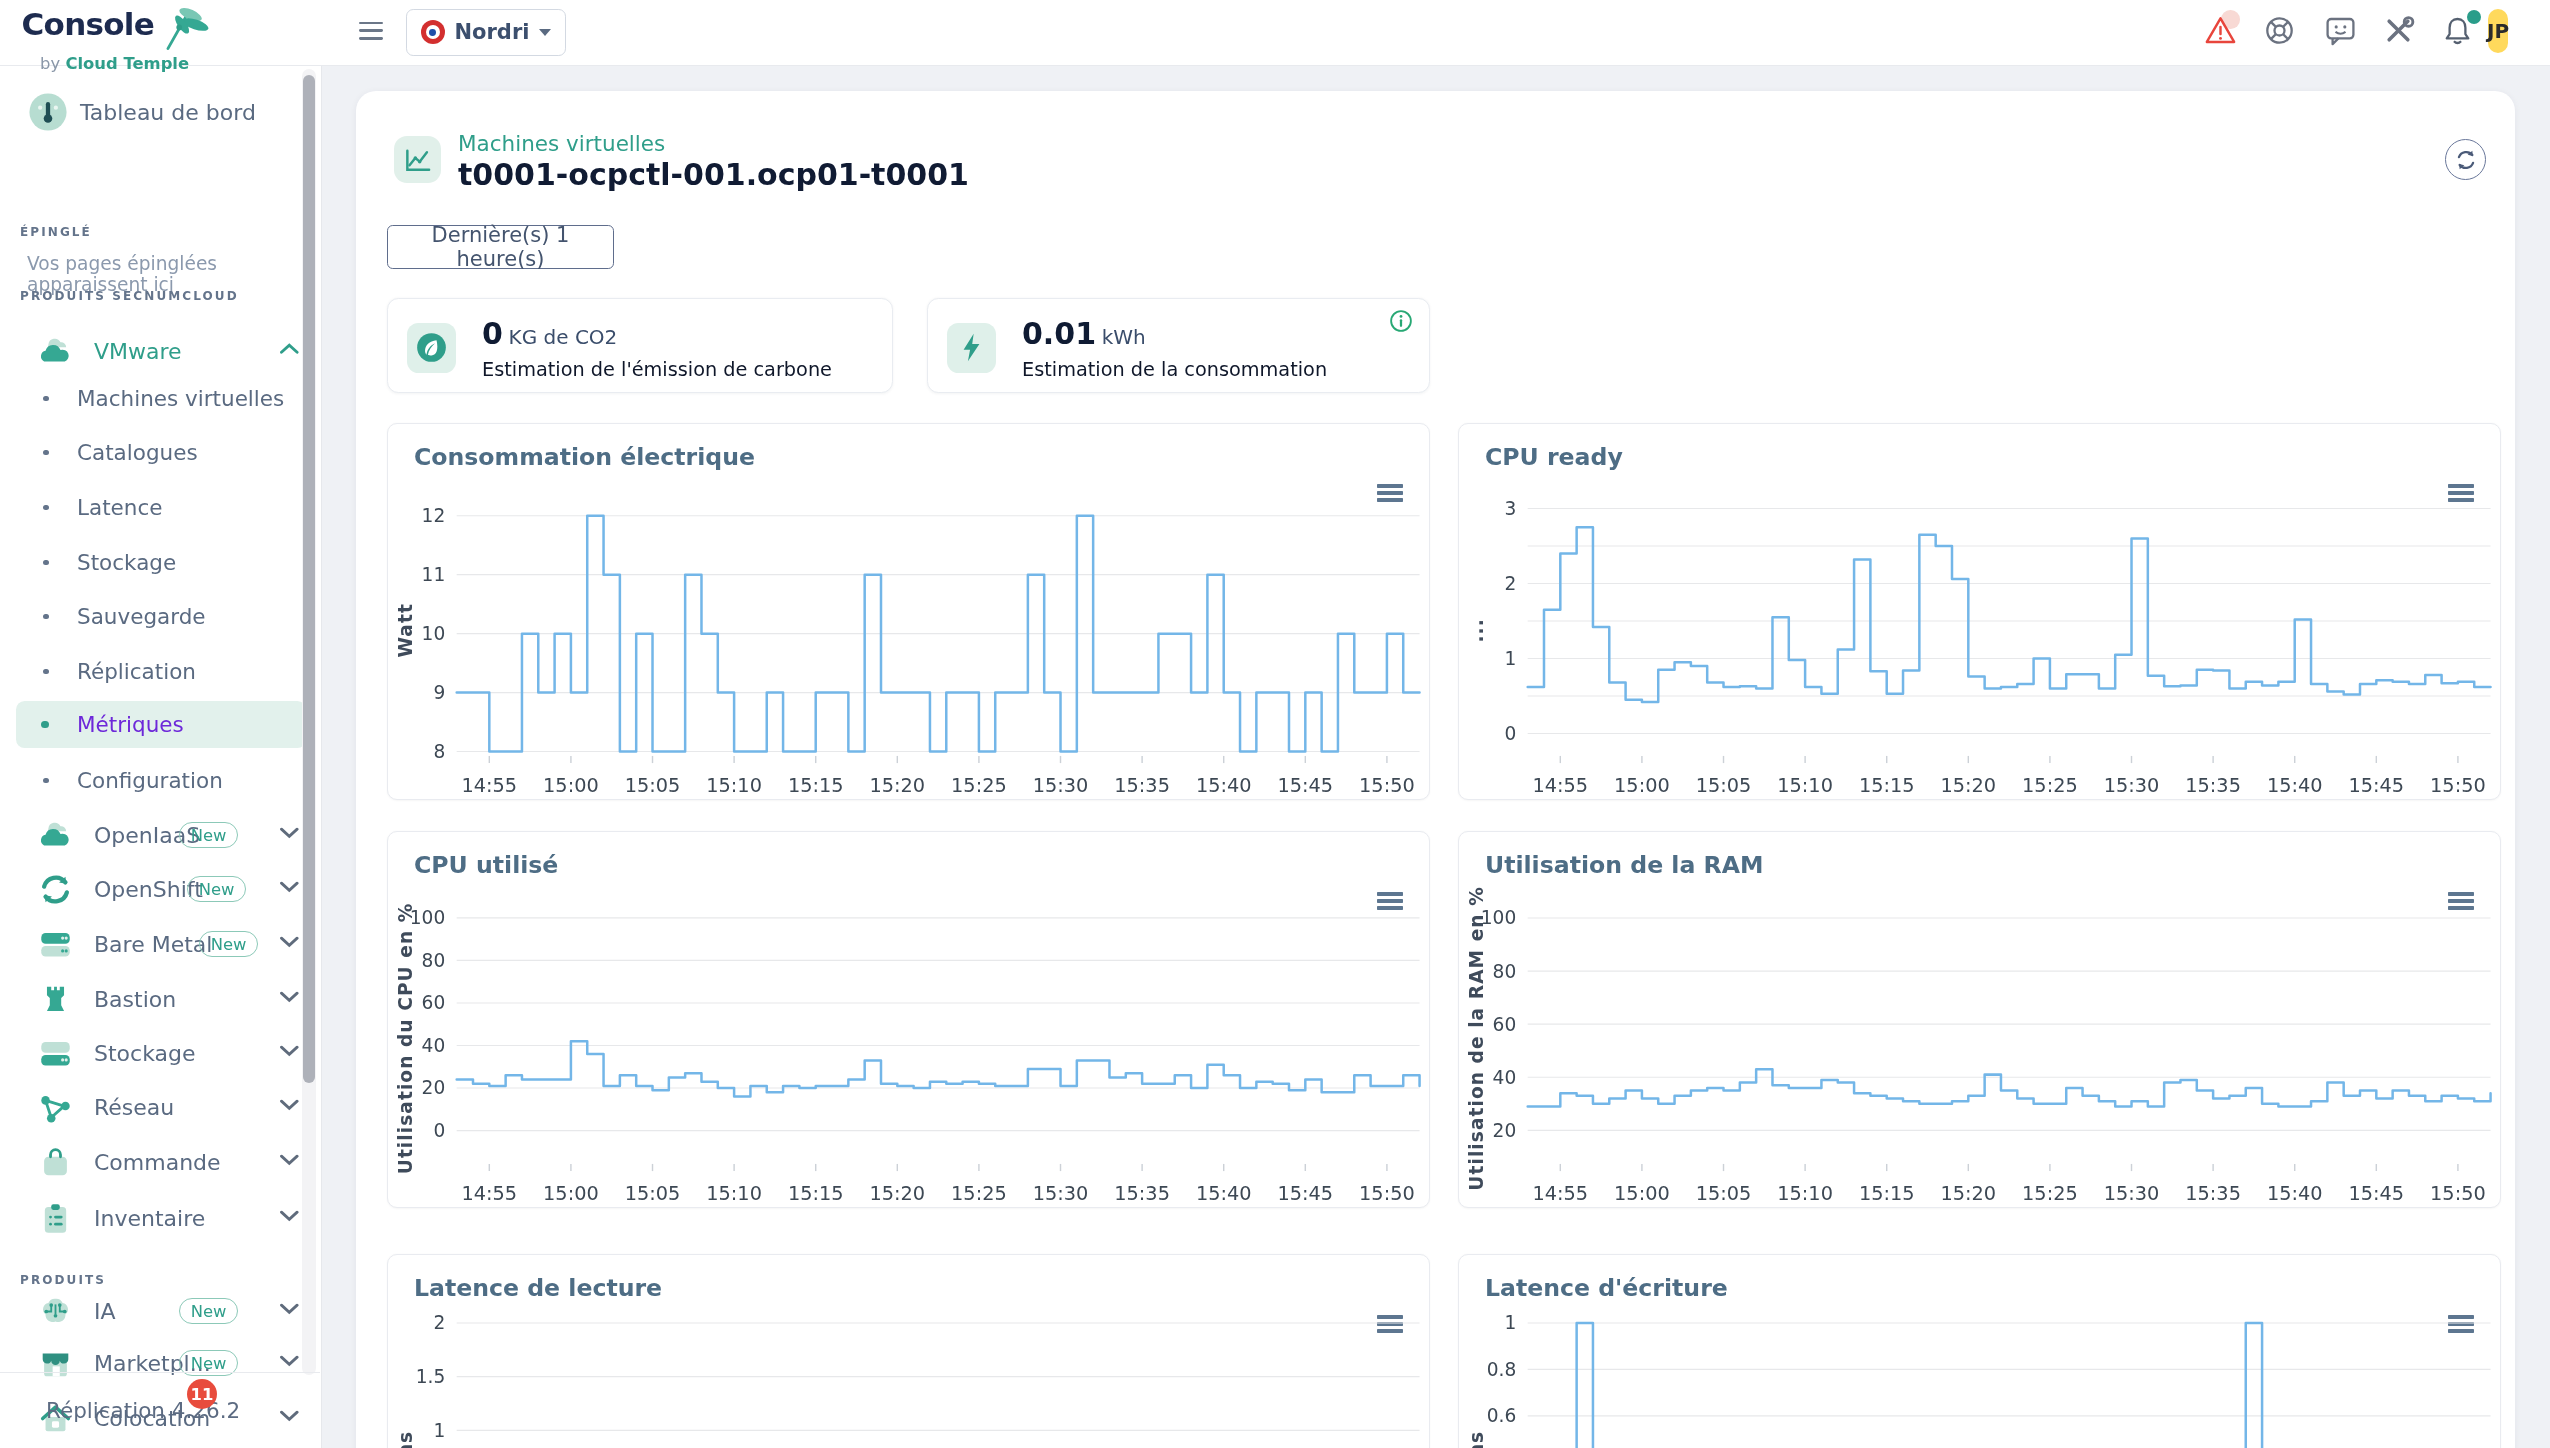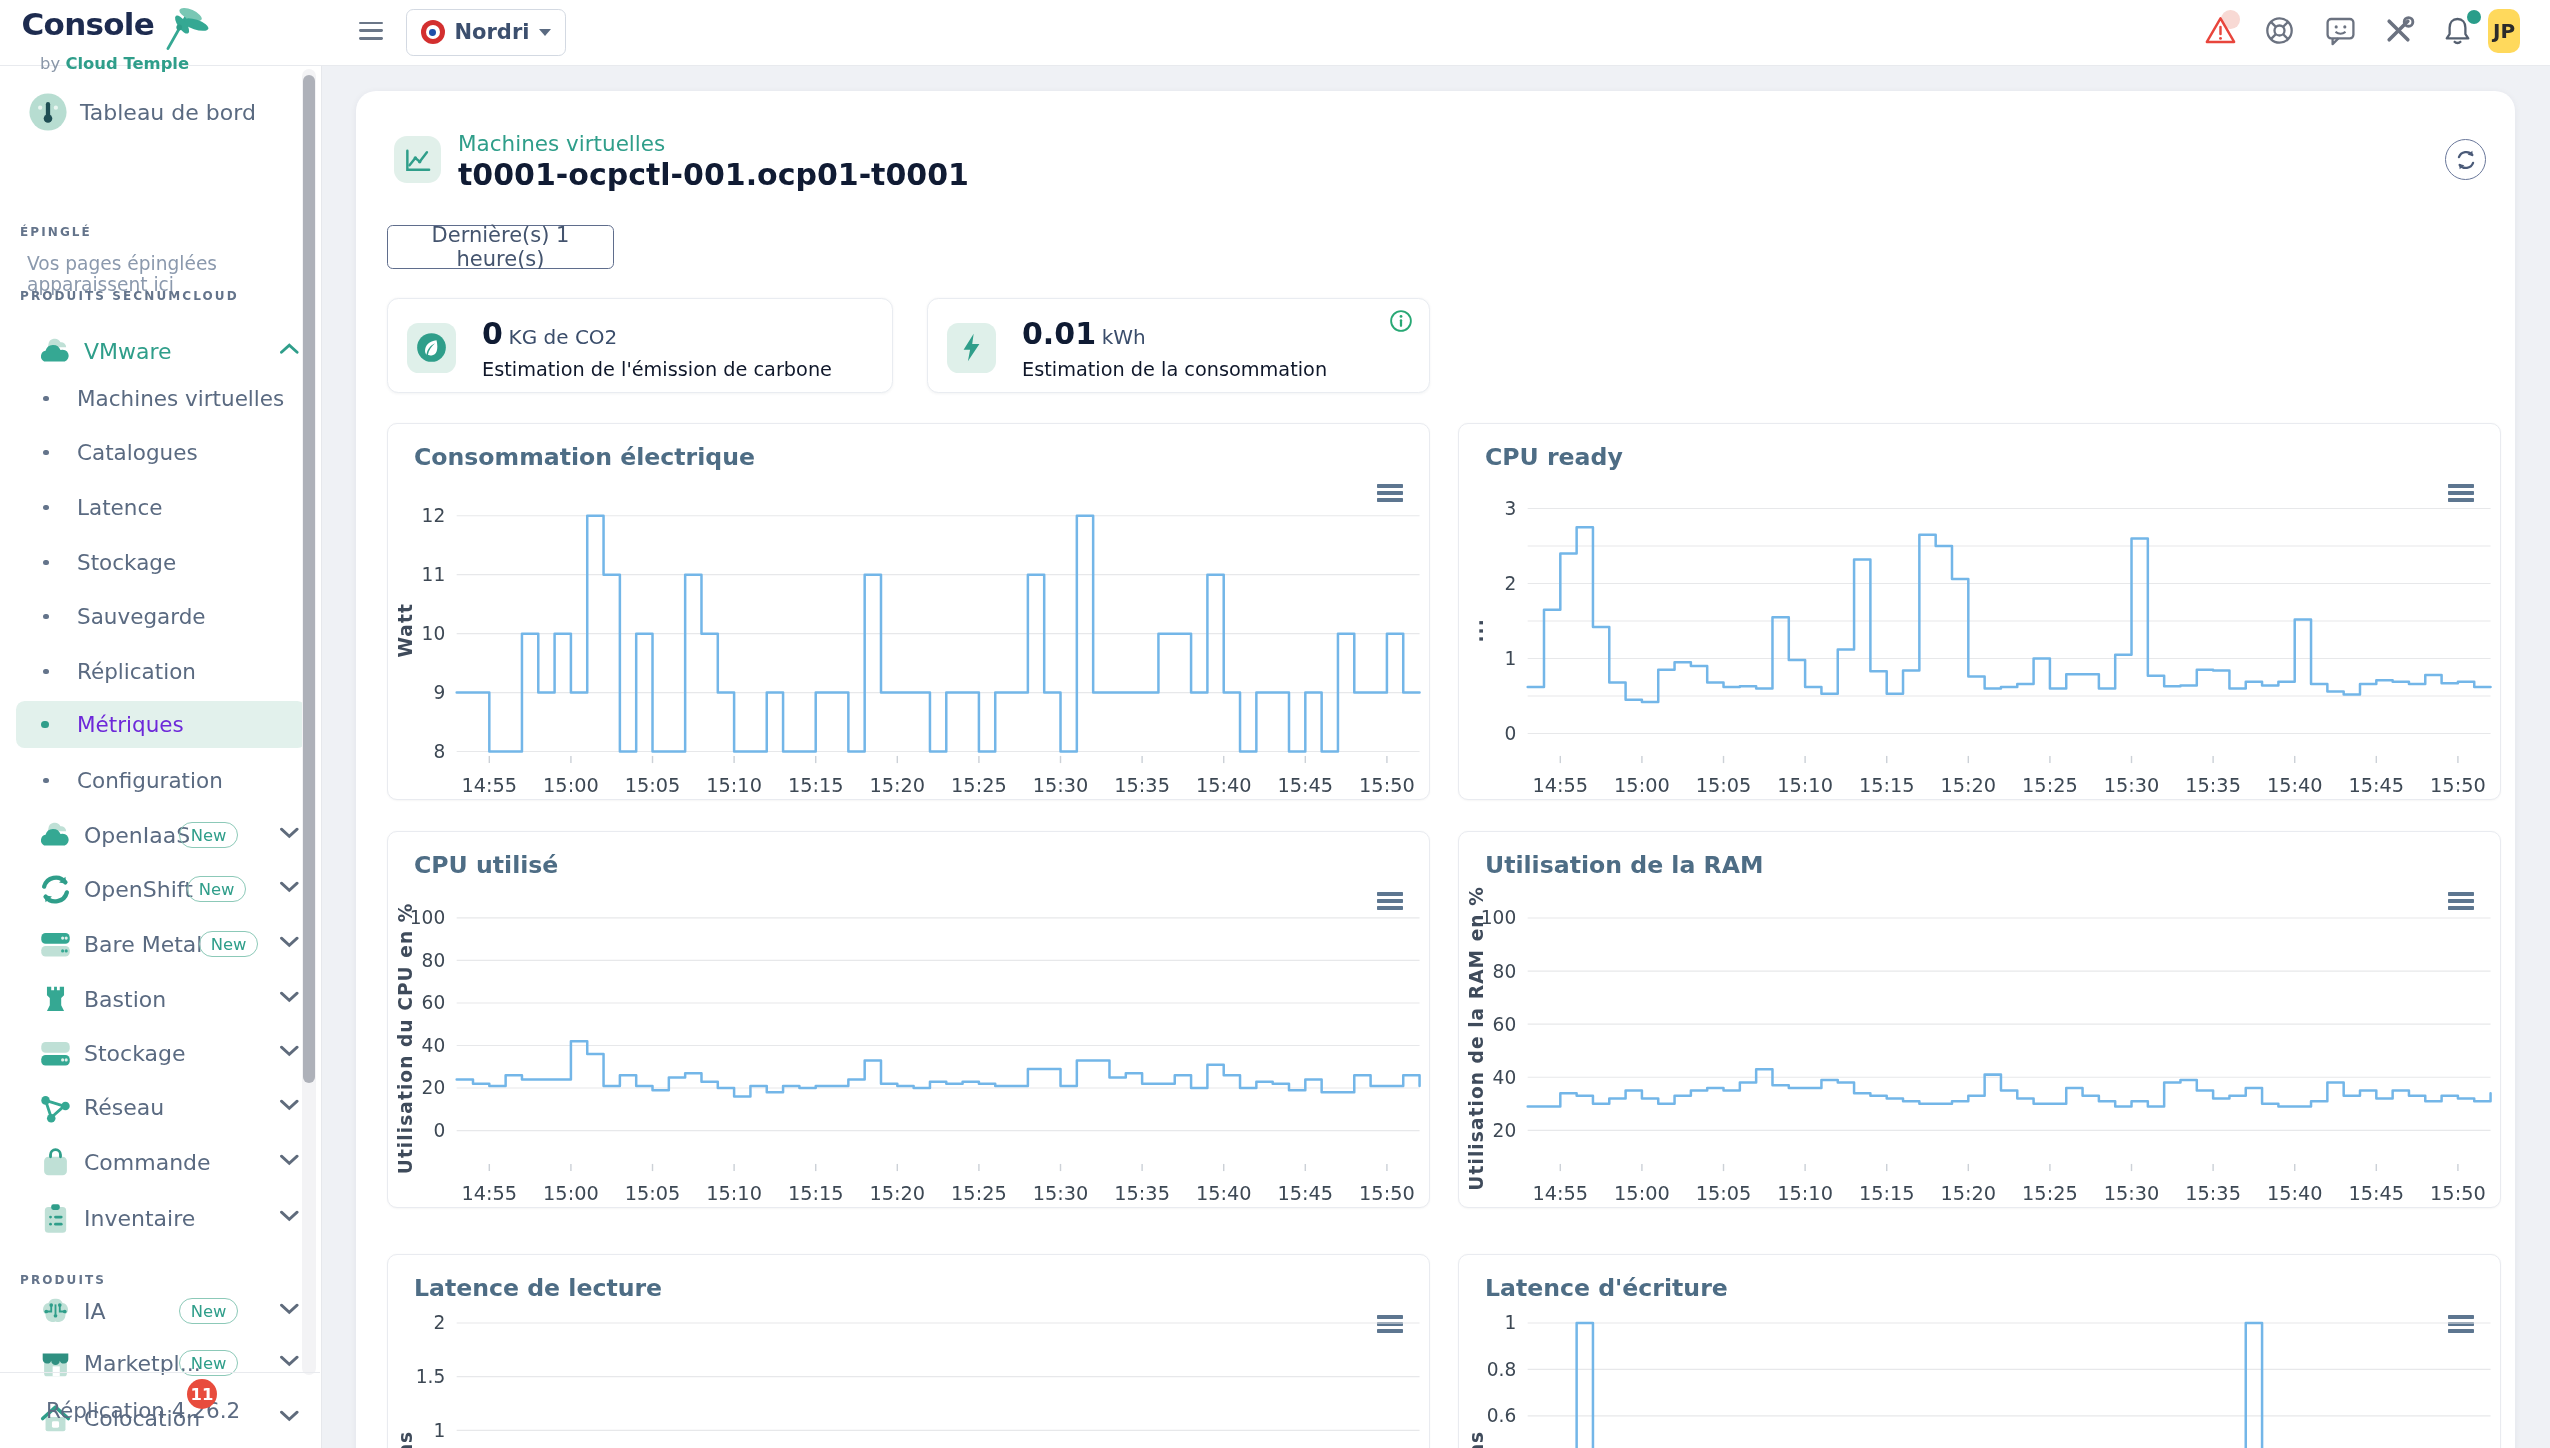--- a/index.html
+++ b/index.html
@@ -18,33 +18,33 @@
   #org-btn { position:absolute; left:406px; top:8.6px; width:160px; height:47px; background:#fff;
              border:1.4px solid #d3d9e2; border-radius:7.2px; display:flex; align-items:center;
              justify-content:center; gap:10px; cursor:pointer; }
   #org-btn .label { font-size:21px; font-weight:700; color:#3c4f6e; }
   .caret { width:0; height:0; border-left:6.4px solid transparent; border-right:6.4px solid transparent;
            border-top:7.9px solid #5a6a81; }
   .cocarde { width:24px; height:24px; border-radius:50%; background:#d32f2f; position:relative; }
   .cocarde::before { content:""; position:absolute; inset:5px; border-radius:50%; background:#fff; }
   .cocarde::after { content:""; position:absolute; inset:8.6px; border-radius:50%; background:#1f4faa; }
   .top-icon { position:absolute; top:14.3px; width:33px; height:33px; cursor:pointer; }
-  #avatar { position:absolute; left:2488px; top:9.3px; width:32px; height:44px; background:#ffd95c;
+  #avatar { position:absolute; left:2488px; top:9.3px; width:20px; height:44px; background:#ffd95c;
             border-radius:10px; display:flex; align-items:center; justify-content:center;
             font-size:20px; font-weight:700; color:#2b2b2b; cursor:pointer; }
   .dot-badge { position:absolute; border-radius:50%; }
 
   
   #sidebar { position:absolute; left:0; top:66px; width:322px; height:1383px; background:#fff;
              border-right:1.4px solid #e6e8ec; z-index:4; }
   .side-row { position:absolute; left:0; width:322px; height:46px; display:flex; align-items:center; cursor:pointer; }
   .section-label { position:absolute; left:20px; font-size:12px; font-weight:700; letter-spacing:2.1px; color:#64748b; }
   .hint { position:absolute; left:27px; font-size:18.6px; color:#8b99ad; }
   .g-icon { position:absolute; left:37px; width:37px; height:37px; }
-  .g-label { position:absolute; left:84px; font-size:22px; font-weight:500; color:#5a6a81; }
+  .g-label { position:absolute; left:94px; font-size:22px; font-weight:500; color:#5a6a81; }
   .g-label.teal { color:#2f9e8a; }
   .badge-new { position:absolute; font-size:16.4px; color:#2f9e8a; border:1.4px solid #8cc9b8;
                border-radius:714px; padding:2.1px 10.7px; }
   .chev { position:absolute; left:280px; width:15.7px; height:15.7px; }
   .chev svg { display:block; }
   .sub-row { position:absolute; left:0; width:322px; height:43px; display:flex; align-items:center; cursor:pointer; }
   .sub-dot { position:absolute; left:43px; width:5.7px; height:5.7px; border-radius:50%; background:#64748b; }
   .sub-label { position:absolute; left:77px; font-size:21.5px; color:#5a6a81; }
   .active-pill { position:absolute; left:15.7px; width:290px; height:47px; background:#e2f1ec; border-radius:8.6px; }
   .sub-row.active .sub-dot { background:#2f9e8a; width:7.9px; height:7.9px; left:41px; }

